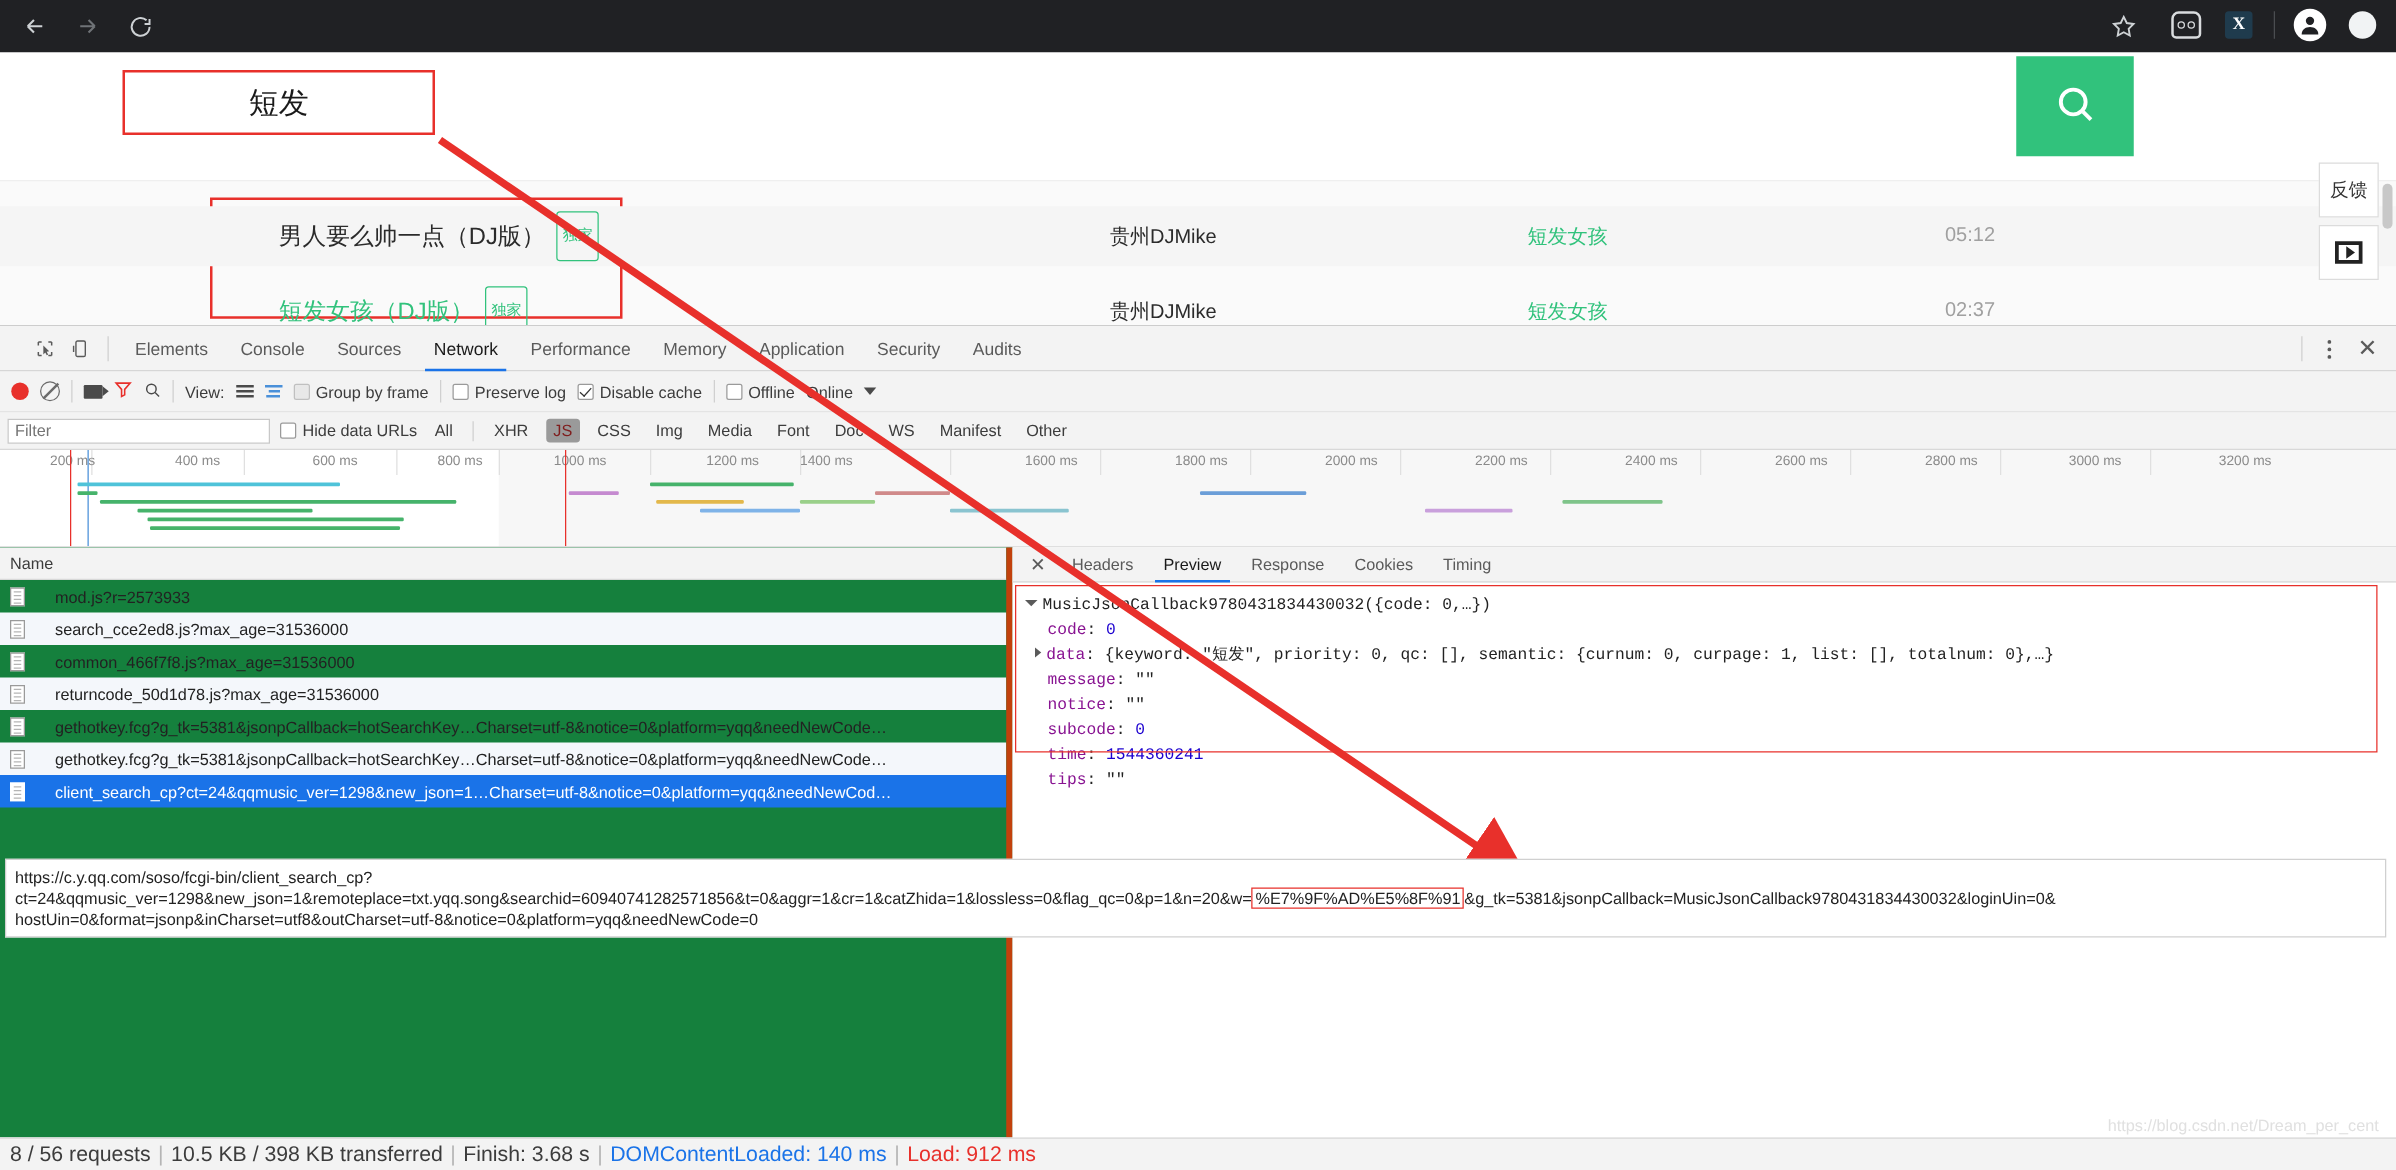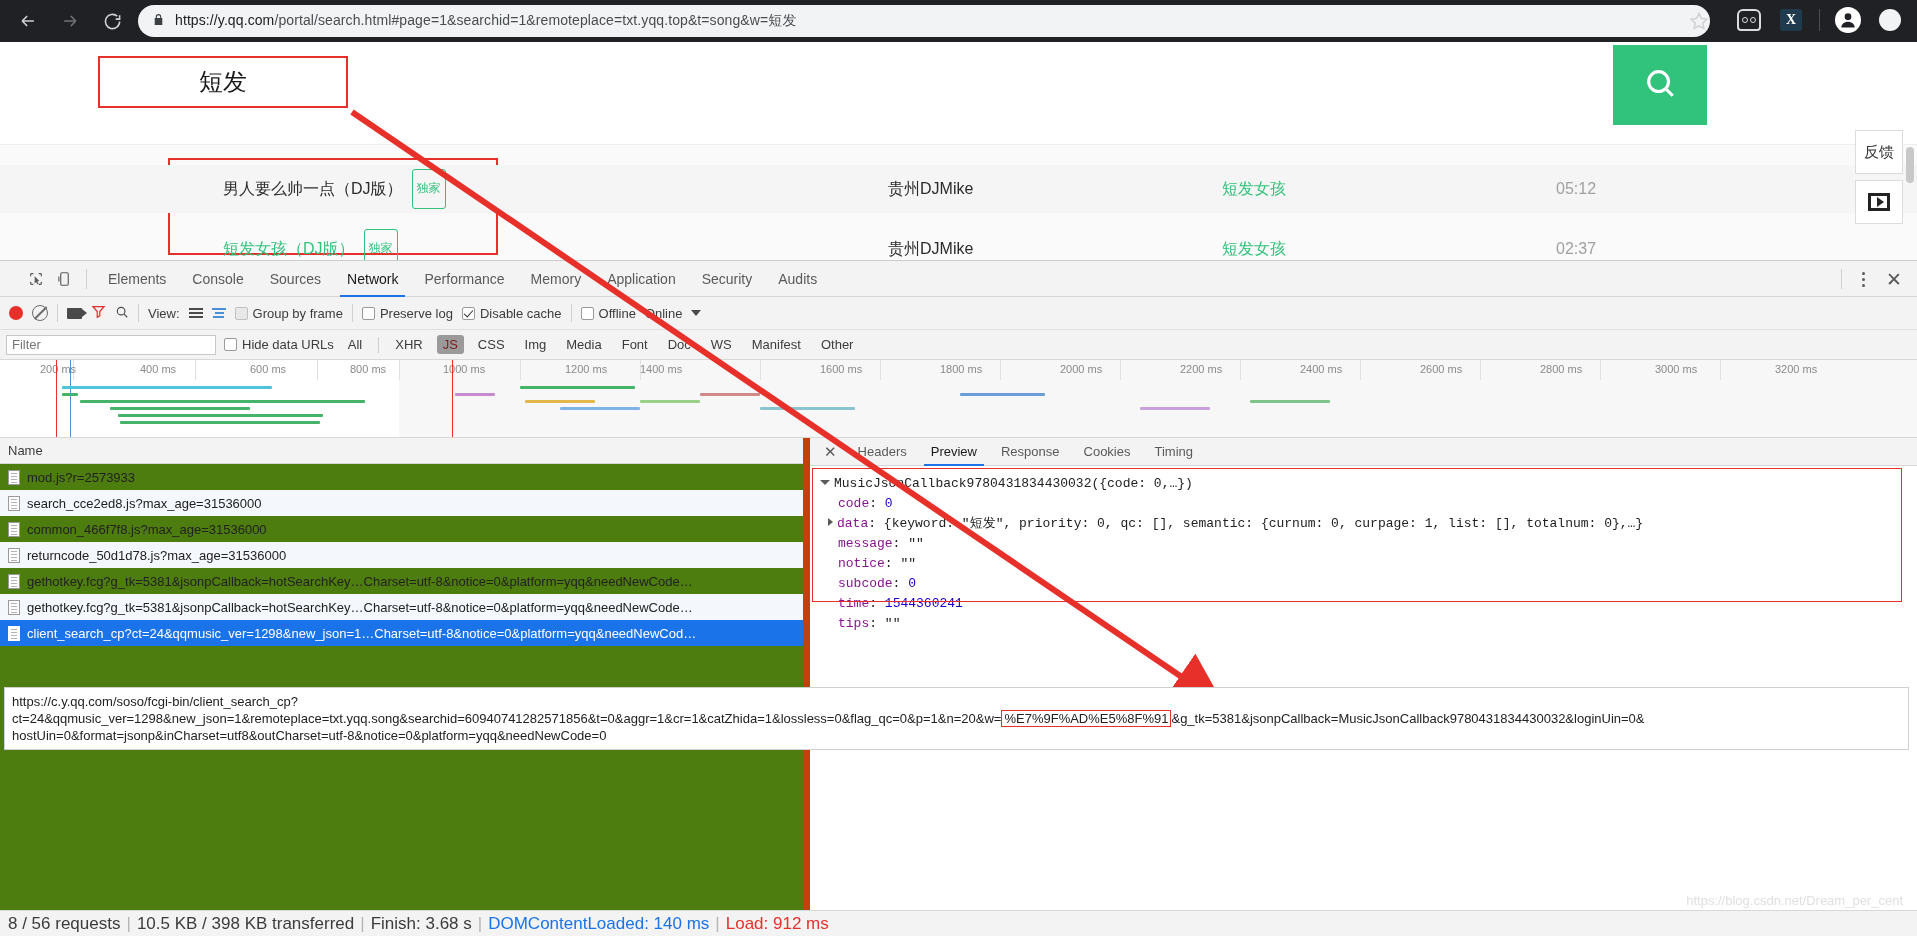--- a/index.html
+++ b/index.html
@@ -90,21 +90,21 @@
     border: 2px solid #e8302b; pointer-events: none;
   }
   .res-row {
     position: absolute; left: 0; width: 1917px; height: 48px;
     display: flex; align-items: center;
   }
   .res-row.r0 { top: 20px; }
   .res-row.r1 { top: 80px; }
   .res-row.r0 { background: #f5f5f5; }
   .cell-title { position: absolute; left: 223px; display:flex; align-items:center; gap: 9px; }
-  .song-name { font-size: 16px; color: #2b2b2b; }
+  .song-name { font-size: 19px; color: #2b2b2b; }
   .song-name.green { color: #31c27c; }
   .tag-excl {
     font-size: 12px; color: #31c27c; border: 1px solid #31c27c;
     border-radius: 3px; padding: 12px 4px; line-height: 1.1;
   }
   .cell-artist { position: absolute; left: 888px; font-size: 16px; color: #2b2b2b; }
   .cell-album  { position: absolute; left: 1222px; font-size: 16px; color: #31c27c; }
   .cell-time   { position: absolute; left: 1556px; font-size: 16px; color: #a0a0a0; text-align: center; }
 
   .side-btns { position: absolute; right: 14px; top: 88px; width: 48px; }
@@ -185,28 +185,28 @@
   }
   .ov-ticks { position:absolute; left:0; top:0; right:0; height:20px; }
   .ov-tick { position:absolute; top:3px; font-size:11px; color:#8a8a8a; }
   .ov-grid { position:absolute; top:0; bottom:0; width:1px; background:#e0e0e0; }
   .ov-dim { position:absolute; left:0; top:0; bottom:0; width:399px; background:#fff; }
   .ov-bar { position:absolute; height:3px; border-radius:1px; }
   .ov-redline{position:absolute;top:0;bottom:0;width:1px;background:#e8302b;}
   .ov-blueline{position:absolute;top:0;bottom:0;width:1px;background:#4a90d9;}
 
   .dt-split { position:absolute; top: 177px; left:0; right:0; bottom: 26px; display:flex; }
-  .dt-left { width: 810px; border-right:7px solid #c2410c; position:relative; background:#4d7c0f; overflow:hidden;}
+  .dt-left { width: 810px; border-right:5px solid #c2410c; position:relative; background:#15803d; overflow:hidden;}
   .dt-right-pane { flex:1; position:relative; background:#fff; overflow:hidden;}
   .name-hdr {
     height: 26px; background:#f3f3f3; border-bottom:1px solid #d8d8d8;
     font-size:13px; color:#3c3c3c; display:flex; align-items:center; padding-left:8px;
   }
   .req-row {
-    height: 26px; display:flex; align-items:center; gap:7px; padding-left:8px;
+    height: 26px; display:flex; align-items:center; gap:24px; padding-left:8px;
     font-size:13px; color:#222; white-space:nowrap; overflow:hidden;
   }
   .req-row.alt { background:#f4f7fb; }
   .req-row.sel { background:#1a73e8; color:#fff; }
   .file-ico {
     width:12px;height:15px;background:#fff;border:1px solid #9a9a9a;flex:0 0 auto;position:relative;
   }
   .file-ico::after{
     content:""; position:absolute; left:2px; top:2px; right:2px; height:1px;
     box-shadow: 0 3px 0 #b5b5b5, 0 6px 0 #b5b5b5, 0 9px 0 #b5b5b5;
@@ -279,28 +279,20 @@
           </svg>
       </div>
       <div class="nav-btn">
         <svg width="19" height="19" viewBox="0 0 24 24" fill="none" stroke="currentColor" stroke-width="2">
             <path d="M21 12a9 9 0 1 1-3-6.7"></path>
             <path d="M21 4v5h-5"></path>
           </svg>
       </div>
     </div>
 
-    <div class="omnibox">
-      <span class="lock-ico">
-        <svg width="13" height="15" viewBox="0 0 24 24" fill="currentColor">
-            <path d="M17 9V7a5 5 0 0 0-10 0v2H5v13h14V9h-2zm-8-2a3 3 0 0 1 6 0v2H9V7z"></path>
-          </svg>
-      </span>
-      <span class="url-text"><span class="host">https://y.qq.com</span><span>/portal/search.html#page=1&amp;searchid=1&amp;remoteplace=txt.yqq.top&amp;t=song&amp;w=短发</span></span>
-    </div>
 
     <div class="star-wrap">
       <svg width="20" height="20" viewBox="0 0 24 24" fill="none" stroke="currentColor" stroke-width="1.8">
           <path d="M12 3l2.9 5.9 6.5.9-4.7 4.6 1.1 6.5L12 17.8 6.2 20.9l1.1-6.5L2.6 9.8l6.5-.9L12 3z"></path>
         </svg>
     </div>
 
     <div class="ext-icons">
       <div class="ext-ico">
         <div class="ext-ghost">

